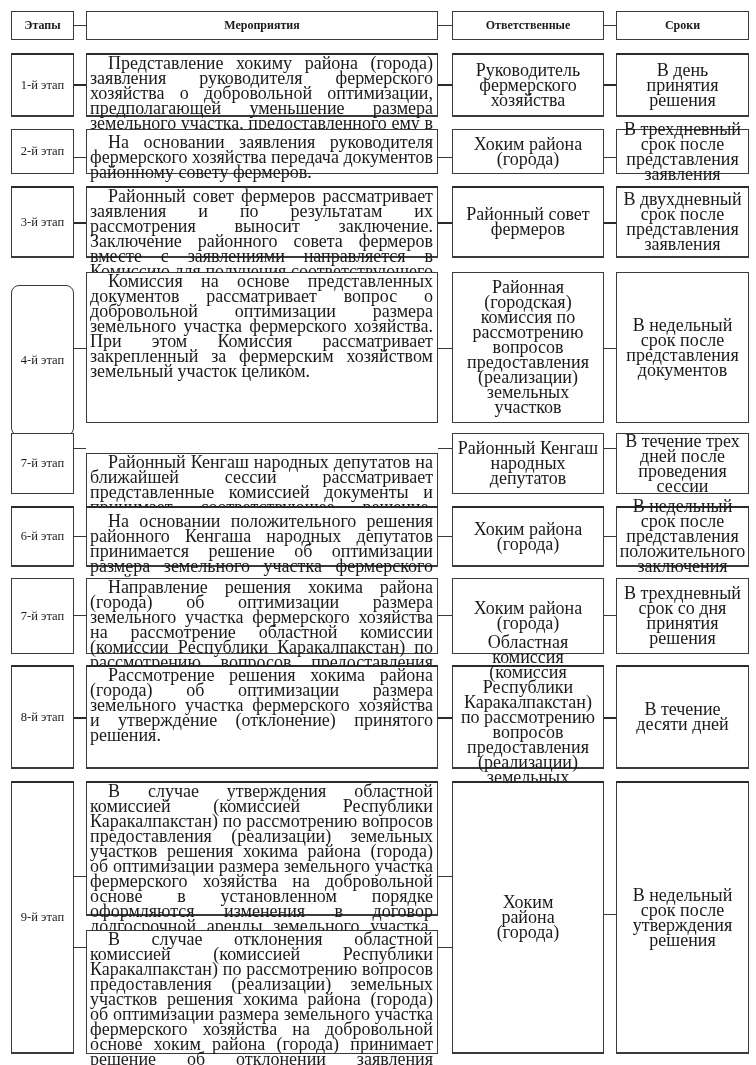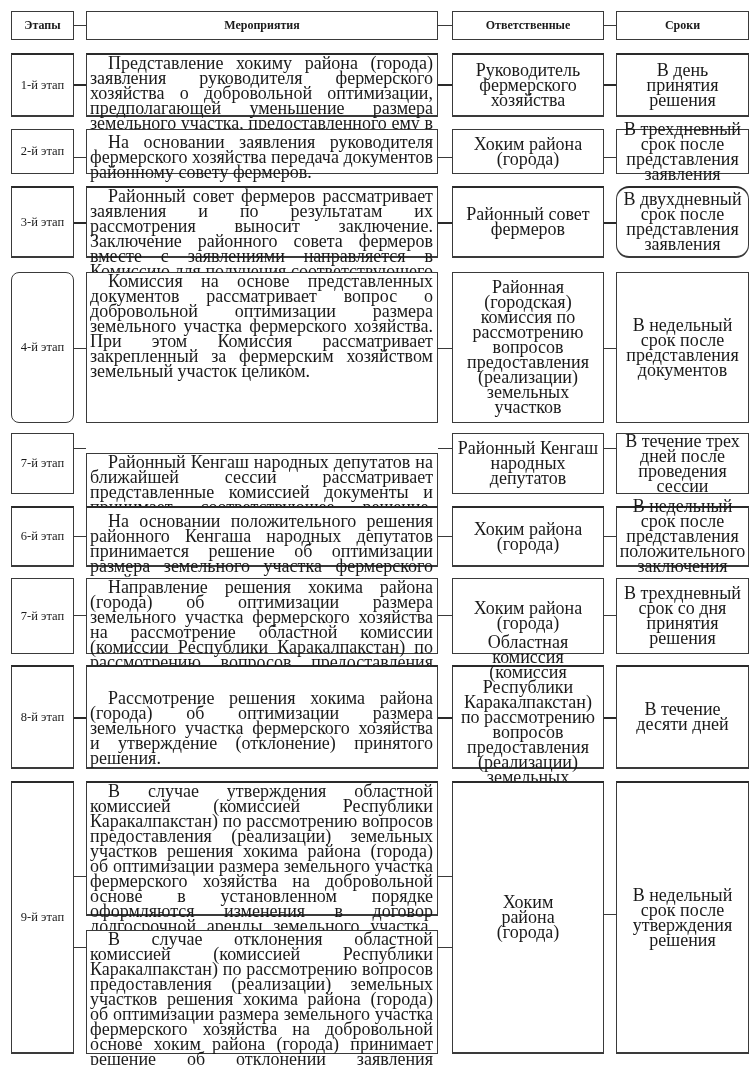--- a/index.html
+++ b/index.html
@@ -49,23 +49,23 @@
 <div class="box" style="left:616px;top:129px;width:133px;height:45px;">В трехдневный срок после представления заявления</div>
 
 <div class="box bold stage" style="left:11px;top:186px;width:63px;height:72px;">3-й этап</div>
 <div class="conn bold" style="left:74px;top:222px;width:12px;"></div>
 <div class="box bold text" style="left:86px;top:186px;width:352px;height:72px;">
     <p>Районный совет фермеров рассматривает заявления и по результатам их рассмотрения выносит заключение. Заключение районного совета фермеров вместе с заявлениями направляется в Комиссию для получения соответствующего заключения.</p>
   </div>
 <div class="conn bold" style="left:438px;top:222px;width:14px;"></div>
 <div class="box bold" style="left:452px;top:186px;width:152px;height:72px;">Районный совет фермеров</div>
 <div class="conn bold" style="left:604px;top:222px;width:12px;"></div>
-<div class="box bold" style="left:616px;top:186px;width:133px;height:72px;border-radius:13px;">В двухдневный срок после представления заявления</div>
+<div class="box bold" style="left:616px;top:186px;width:133px;height:72px;">В двухдневный срок после представления заявления</div>
 
-<div class="box stage" style="left:11px;top:272px;width:63px;height:151px;border-radius:8px;">4-й этап</div>
+<div class="box stage" style="left:11px;top:285px;width:63px;height:151px;border-radius:8px;">4-й этап</div>
 <div class="conn" style="left:74px;top:348px;width:12px;"></div>
 <div class="box text" style="left:86px;top:272px;width:352px;height:151px;">
     <p>Комиссия на основе представленных документов рассматривает вопрос о добровольной оптимизации размера земельного участка фермерского хозяйства. При этом Комиссия рассматривает закрепленный за фермерским хозяйством земельный участок целиком.</p>
   </div>
 <div class="conn" style="left:438px;top:348px;width:14px;"></div>
 <div class="box" style="left:452px;top:272px;width:152px;height:151px;">Районная (городская) комиссия по рассмотрению вопросов предоставления (реализации) земельных участков</div>
 <div class="conn" style="left:604px;top:348px;width:12px;"></div>
 <div class="box" style="left:616px;top:272px;width:133px;height:151px;">В недельный срок после представления документов</div>
 
 <div class="box stage" style="left:11px;top:433px;width:63px;height:61px;">7-й этап</div>
@@ -93,21 +93,21 @@
 <div class="box text" style="left:86px;top:578px;width:352px;height:76px;">
     <p>Направление решения хокима района (города) об оптимизации размера земельного участка фермерского хозяйства на рассмотрение областной комиссии (комиссии Республики Каракалпакстан) по рассмотрению вопросов предоставления (реализации) земельных участков.</p>
   </div>
 <div class="conn" style="left:438px;top:615px;width:14px;"></div>
 <div class="box" style="left:452px;top:578px;width:152px;height:76px;">Хоким района (города)</div>
 <div class="conn" style="left:604px;top:615px;width:12px;"></div>
 <div class="box" style="left:616px;top:578px;width:133px;height:76px;">В трехдневный срок со дня принятия решения</div>
 
 <div class="box bold stage" style="left:11px;top:665px;width:63px;height:104px;">8-й этап</div>
 <div class="conn bold" style="left:74px;top:717px;width:12px;"></div>
-<div class="box bold text" style="left:86px;top:665px;width:352px;height:104px;display:flex;align-items:flex-end;">
+<div class="box bold text" style="left:86px;top:665px;width:352px;height:104px;display:flex;align-items:flex-start;">
     <p>Рассмотрение решения хокима района (города) об оптимизации размера земельного участка фермерского хозяйства и утверждение (отклонение) принятого решения.</p>
   </div>
 <div class="conn bold" style="left:438px;top:717px;width:14px;"></div>
 <div class="box bold" style="left:452px;top:665px;width:152px;height:104px;">Областная комиссия (комиссия Республики Каракалпакстан) по рассмотрению вопросов предоставления (реализации) земельных участков</div>
 <div class="conn bold" style="left:604px;top:717px;width:12px;"></div>
 <div class="box bold" style="left:616px;top:665px;width:133px;height:104px;">В течение десяти дней</div>
 
 <div class="box bold stage" style="left:11px;top:781px;width:63px;height:273px;">9-й этап</div>
 <div class="conn" style="left:74px;top:876px;width:12px;"></div>
 <div class="conn" style="left:74px;top:947px;width:12px;"></div>

